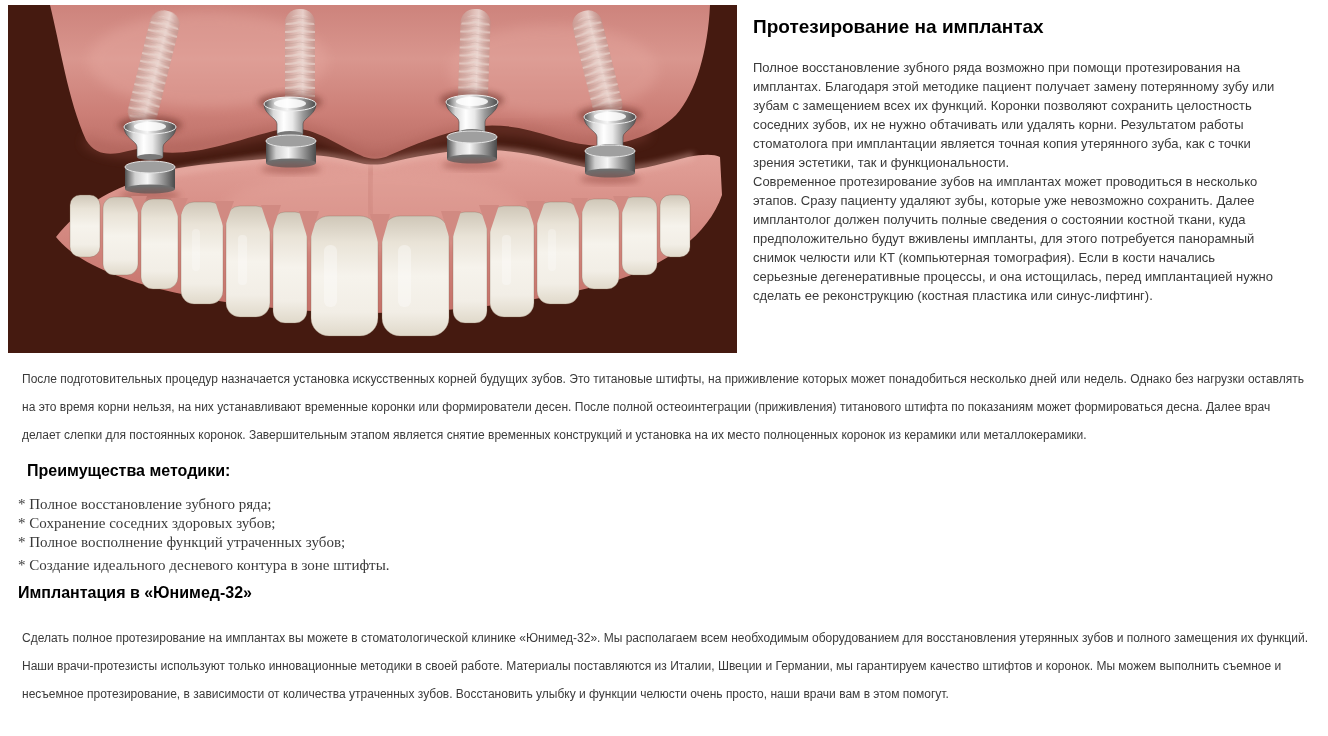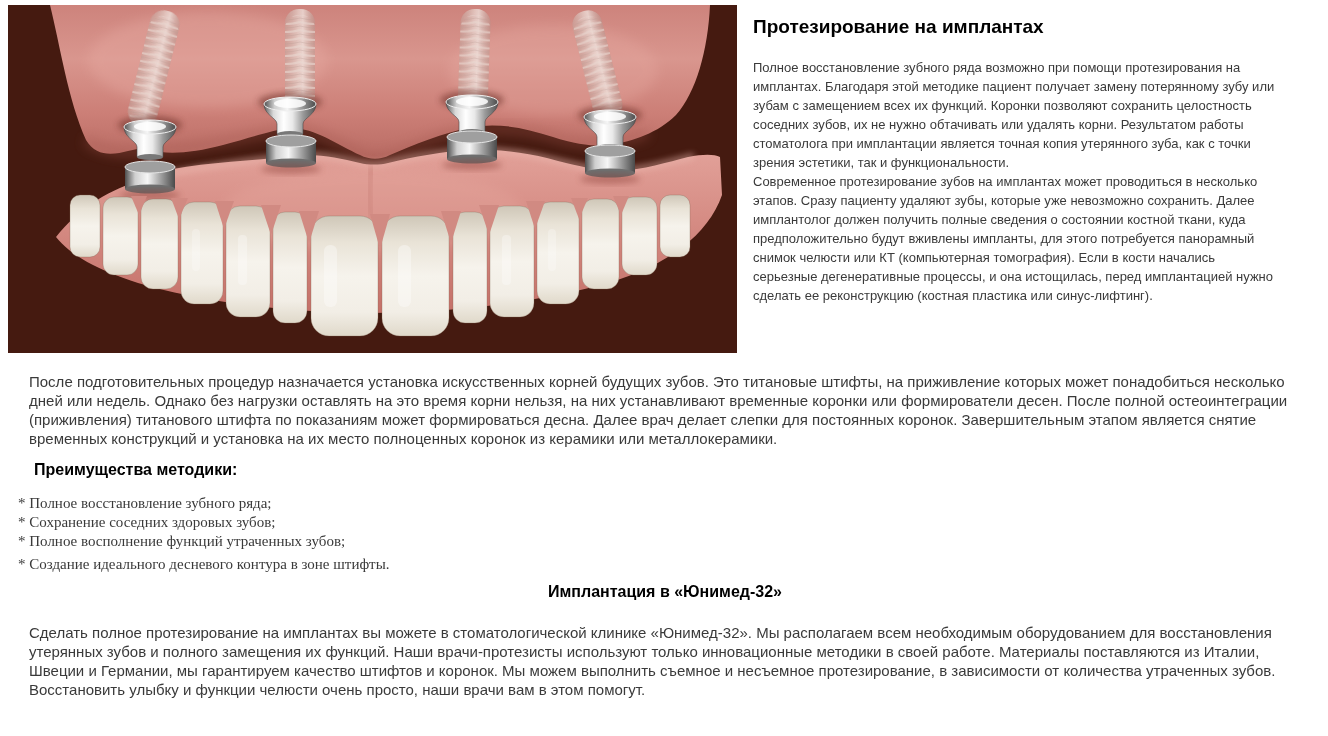--- a/index.html
+++ b/index.html
@@ -22,26 +22,26 @@
     font-size:13px;line-height:19px;margin:0;
   }
   h3{
     font-size:16px;line-height:19px;margin:0;color:#000;font-weight:700;
   }
   .right-col h3{margin:10px 0 10px 0;}
   .bottom{
     position:absolute;left:18px;top:361px;width:1294px;
   }
   .bottom p{
-    font-size:15px;line-height:19px;margin:11px;
-  }
-  .adv-head{margin:12px 0 15px 16px;}
+    font-size:12px;line-height:28px;margin:4px;
+  }
+  .adv-head{margin:12px 0 15px 9px;}
   .adv-item{font-size:15px;line-height:19px;font-family:Liberation Serif, serif;}
   .adv-item.last{margin-top:4px;}
-  .clinic-head{margin:8px 0 22px 0;text-align:center;}
+  .clinic-head{margin:8px 0 22px 0;}
 </style>
 </head>
 <body>
 
 <figure class="hero">
   <svg width="729" height="348" viewBox="0 0 729 348">
     <defs>
       <linearGradient id="gu" x1="0" y1="0" x2="0" y2="1">
         <stop offset="0" stop-color="#cd837c"></stop>
         <stop offset="0.35" stop-color="#d9968e"></stop>

